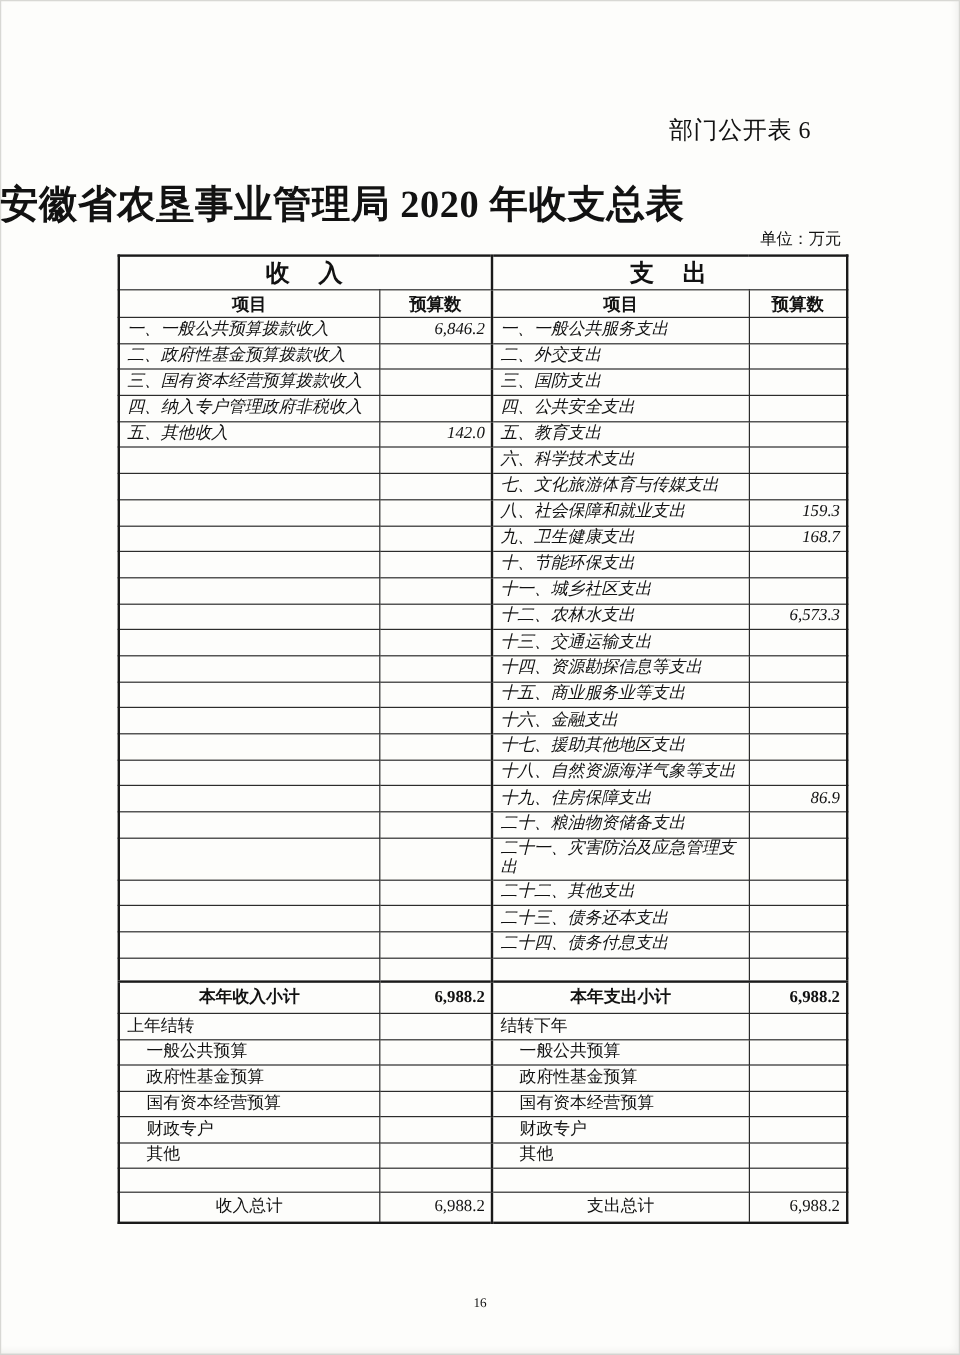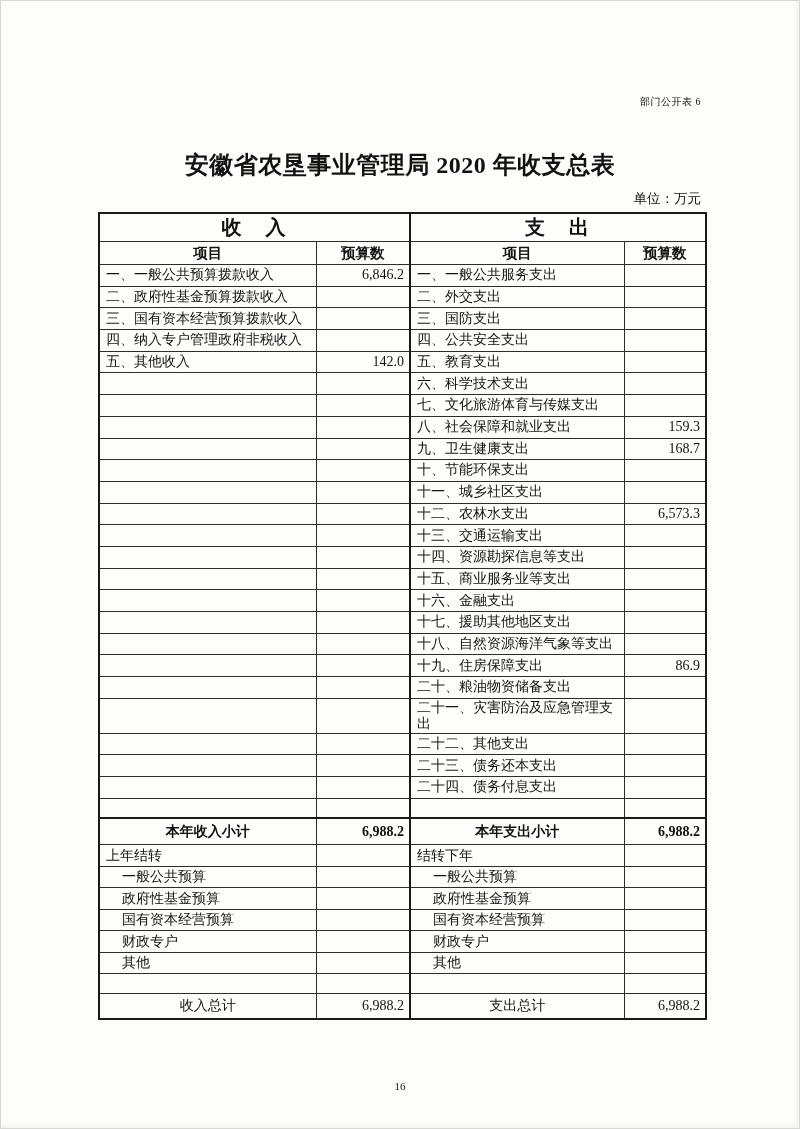--- a/index.html
+++ b/index.html
@@ -2,39 +2,39 @@
 <html><head>
 <meta charset="utf-8">
 <style>
   html,body{margin:0;padding:0;background:#9a9a9a;}
   .page{
     position:relative;width:800px;height:1129px;margin:0 auto;background:#fdfdfb;
     font-family:"Liberation Serif","DejaVu Serif",serif;color:#121212;
     box-shadow:inset 0 0 0 1px #d8d8d4, inset -3px -3px 6px rgba(0,0,0,0.06);
     overflow:hidden;
   }
-  .corner-label{position:absolute;top:95px;right:99px;font-size:10px;letter-spacing:0.5px;}
-  .doc-title{position:absolute;top:149px;left:0;width:100%;text-align:center;
-    font-size:24px;font-weight:bold;letter-spacing:0.5px;}
+  .corner-label{position:absolute;top:95px;right:124px;font-size:20px;letter-spacing:0.5px;}
+  .doc-title{position:absolute;top:149px;left:0;width:100%;
+    font-size:32px;font-weight:bold;letter-spacing:0.5px;}
   .unit-label{position:absolute;top:190px;right:99px;font-size:13.5px;}
   .page-number{position:absolute;top:1080px;left:0;width:100%;text-align:center;font-size:11px;}
 
   table.budget{
     position:absolute;left:98px;top:212px;width:607px;
     border-collapse:collapse;table-layout:fixed;
     border:2px solid #1a1a1a;
   }
   col.c-item-l{width:217px;} col.c-val-l{width:94px;}
   col.c-item-r{width:214px;} col.c-val-r{width:82px;}
   th,td{border:1px solid #2c2c2c;padding:0 6px;font-size:14px;overflow:hidden;vertical-align:middle;}
   th{font-weight:bold;}
   .pd{border-left:2px solid #1a1a1a;}
   tr.sec-h th{height:22px;font-size:20px;text-align:center;letter-spacing:2px;}
   tr.col-h th{height:22px;font-size:14.5px;text-align:center;}
-  tr.data{height:21.7px;}
+  tr.data{height:21.7px;font-style:italic;}
   tr.data.tall{height:35px;}
   tr.data.spacer{height:20px;}
   td.item{text-align:left;line-height:1.15;}
   td.val{text-align:right;padding-right:5px;}
   tr.subtotal td{height:25px;font-weight:bold;border-top:2px solid #1a1a1a;}
   tr.subtotal td.item{text-align:center;}
   tr.carry{height:21.5px;}
   tr.carry.spacer{height:20px;}
   tr.carry.indent td.item{padding-left:22px;}
   tr.total td{height:24px;font-weight:normal;}

